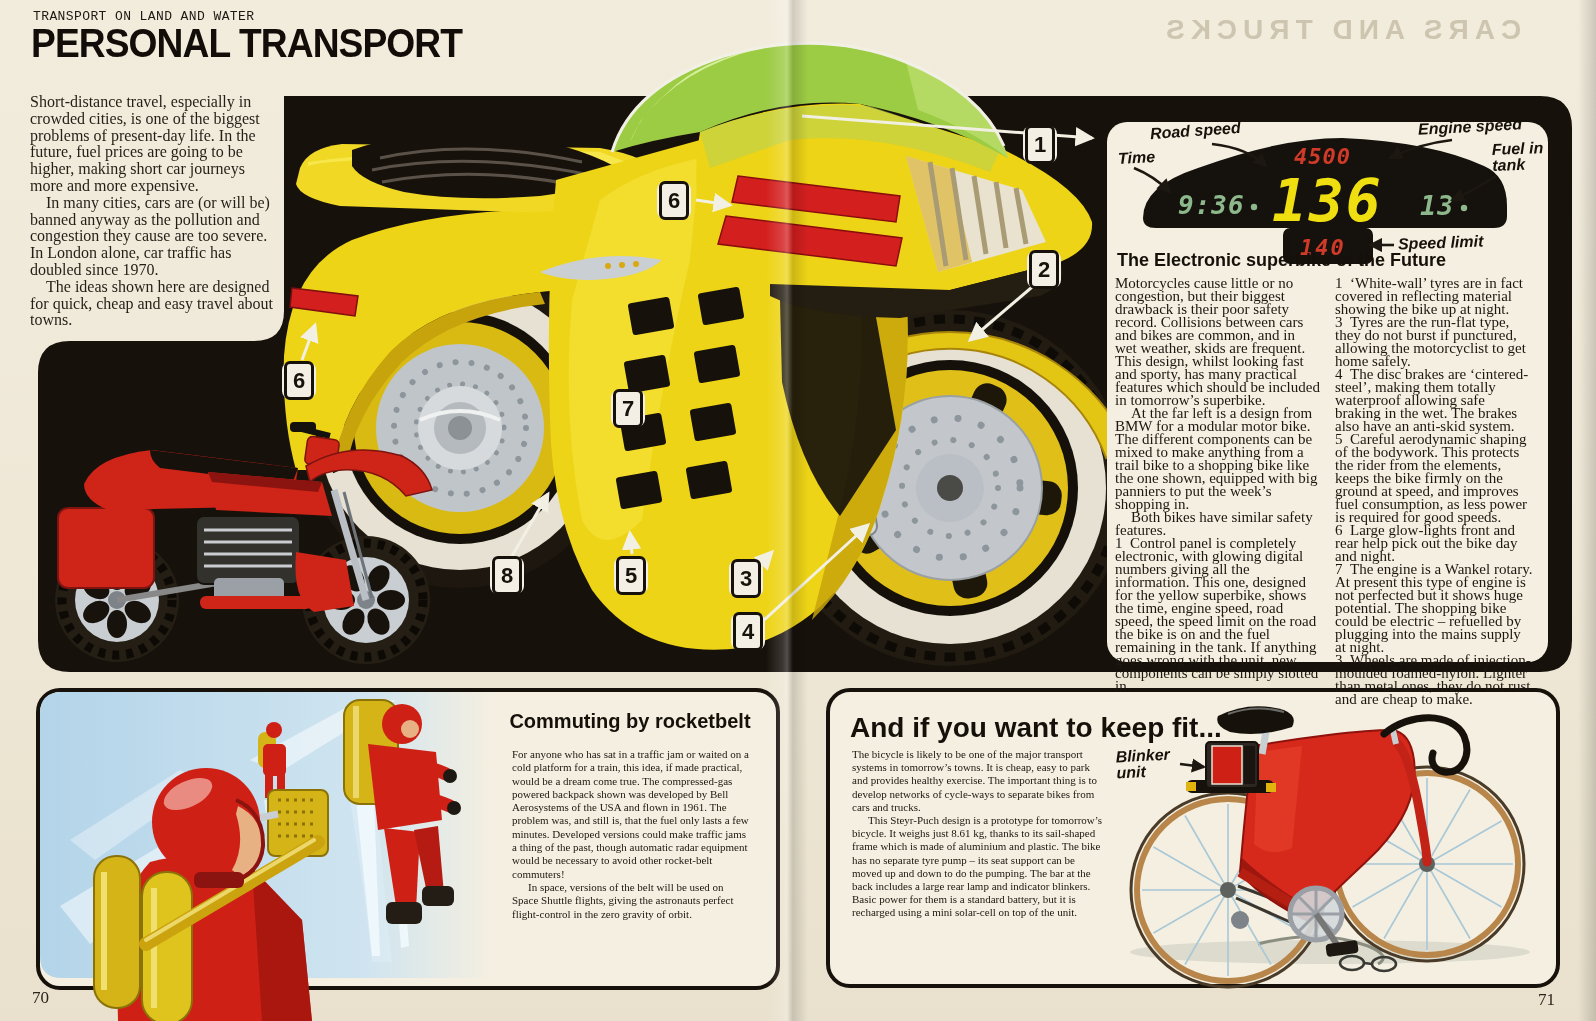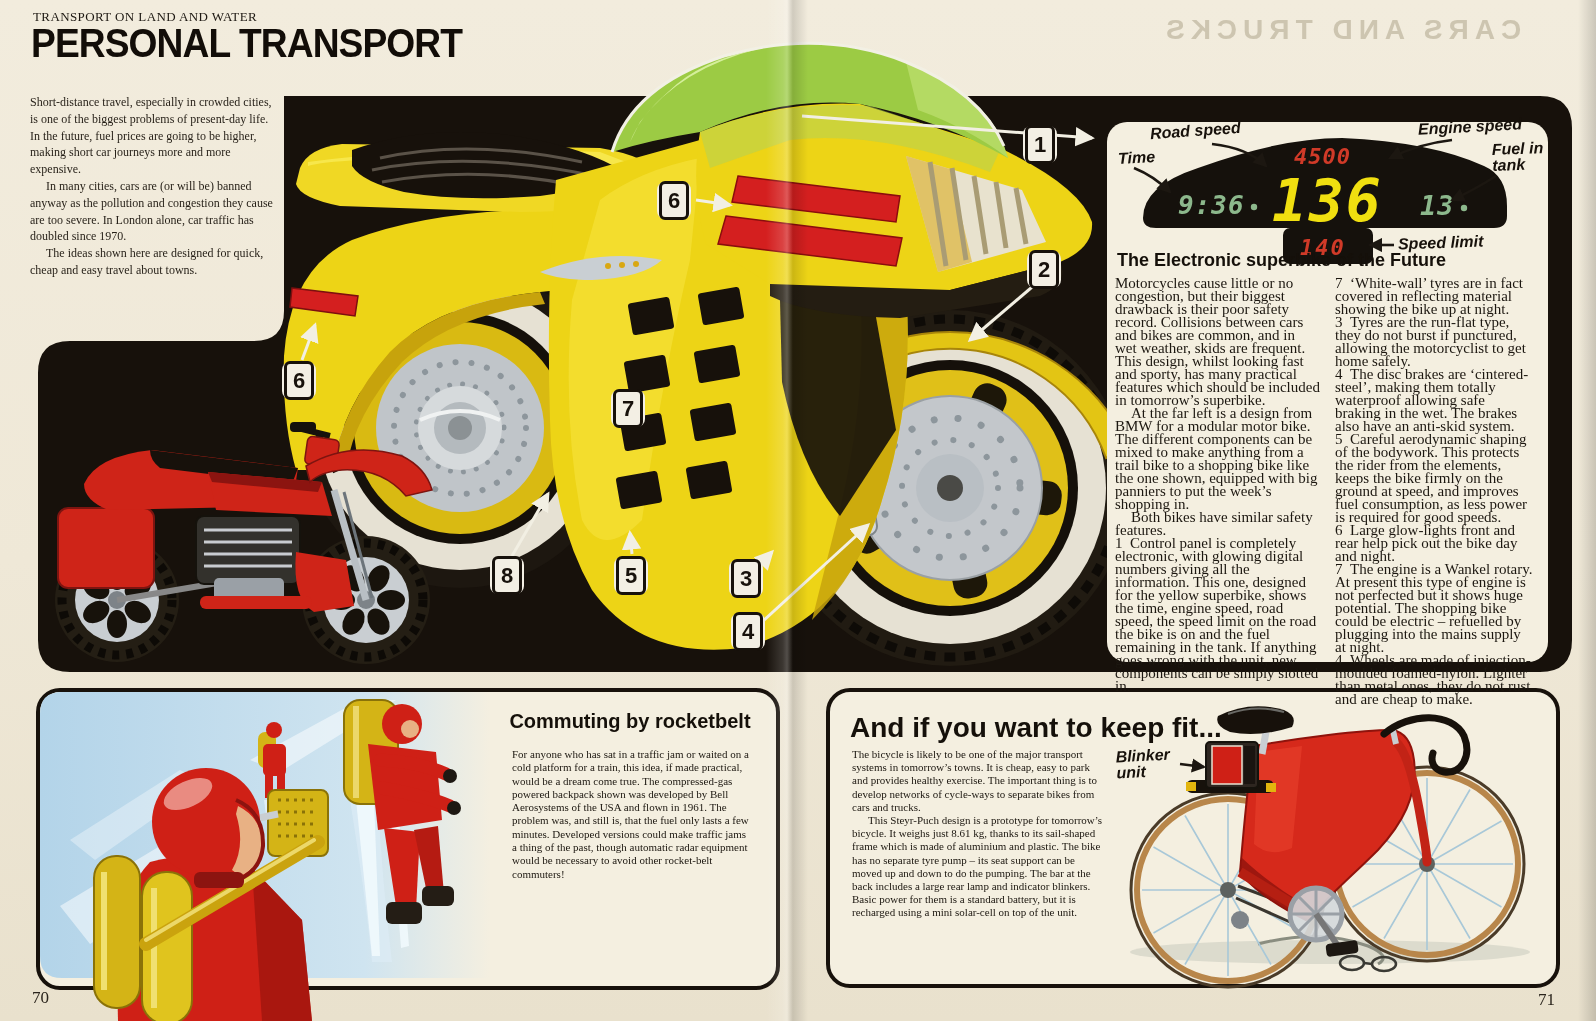--- a/index.html
+++ b/index.html
@@ -8,24 +8,24 @@
         font-family:"Liberation Serif", serif;color:#241e16;}
   svg{display:block;}
   #art, #overlay{position:absolute;left:0;top:0;z-index:1;pointer-events:none;}
   #overlay{z-index:3;}
   .panel{position:absolute;background:#f4efe0;z-index:2;}
   .info-panel{left:1107px;top:122px;width:441px;height:540px;border-radius:20px;}
   .box-panel{border:4px solid #17110b;border-radius:24px;}
   .rb-panel{left:36px;top:688px;width:736px;height:294px;}
   .kf-panel{left:826px;top:688px;width:726px;height:292px;}
   .txt{position:absolute;z-index:4;}
-  .kicker{font-family:Liberation Serif, serif;font-size:13px;letter-spacing:.4px;color:#1d1812;}
+  .kicker{font-family:Liberation Mono, monospace;font-size:13px;letter-spacing:.4px;color:#1d1812;}
   .title{font-family:"Liberation Sans",sans-serif;font-weight:bold;font-size:40px;letter-spacing:-1px;
          color:#120d08;transform:scaleX(.93);transform-origin:left top;white-space:nowrap;}
-  .intro{width:250px;font-size:12px;line-height:16.8px;}
+  .intro{width:250px;font-size:16px;line-height:16.8px;}
   .intro p,.col p,.body p{margin:0;}
   .ind{text-indent:16px;}
   .col{width:205px;font-size:15px;line-height:13px;color:#1c1710;}
   .h-sans{font-family:"Liberation Sans",sans-serif;font-weight:bold;color:#15100a;}
   .info-head{font-size:18px;width:430px;}
   .body{font-size:11px;line-height:13.3px;color:#1c1710;}
   .callout{position:absolute;z-index:4;width:30px;height:33px;background:#f3efe4;border-radius:8px;
            display:flex;align-items:center;justify-content:center;padding:2px;}
   .callout .inner{width:100%;height:100%;border:3px solid #17110b;border-radius:6px;
            display:flex;align-items:center;justify-content:center;
@@ -363,32 +363,33 @@
   <div class="txt hand" style="left:1398px;top:235px;transform:rotate(-2deg);">Speed limit</div>
 
   <div class="txt h-sans info-head" style="left:1117px;top:250px;">The Electronic superbike of the Future</div>
   <div class="txt col" style="left:1115px;top:277px;">
     <p>Motorcycles cause little or no congestion, but their biggest drawback is their poor safety record. Collisions between cars and bikes are common, and in wet weather, skids are frequent. This design, whilst looking fast and sporty, has many practical features which should be included in tomorrow’s superbike.</p>
     <p class="ind">At the far left is a design from BMW for a modular motor bike. The different components can be mixed to make anything from a trail bike to a shopping bike like the one shown, equipped with big panniers to put the week’s shopping in.</p>
     <p class="ind">Both bikes have similar safety features.</p>
     <p>1 Control panel is completely electronic, with glowing digital numbers giving all the information. This one, designed for the yellow superbike, shows the time, engine speed, road speed, the speed limit on the road the bike is on and the fuel remaining in the tank. If anything goes wrong with the unit, new components can be simply slotted in.</p>
   </div>
   <div class="txt col" style="left:1335px;top:277px;width:198px;">
-    <p>7 ‘White-wall’ tyres are in fact covered in reflecting material showing the bike up at night.</p>
+    <p>1 ‘White-wall’ tyres are in fact covered in reflecting material showing the bike up at night.</p>
     <p>3 Tyres are the run-flat type, they do not burst if punctured, allowing the motorcyclist to get home safely.</p>
     <p>4 The disc brakes are ‘cintered-steel’, making them totally waterproof allowing safe braking in the wet. The brakes also have an anti-skid system.</p>
     <p>5 Careful aerodynamic shaping of the bodywork. This protects the rider from the elements, keeps the bike firmly on the ground at speed, and improves fuel consumption, as less power is required for good speeds.</p>
     <p>6 Large glow-lights front and rear help pick out the bike day and night.</p>
     <p>7 The engine is a Wankel rotary. At present this type of engine is not perfected but it shows huge potential. The shopping bike could be electric – refuelled by plugging into the mains supply at night.</p>
-    <p>4 Wheels are made of injection-moulded foamed-nylon. Lighter than metal ones, they do not rust and are cheap to make.</p>
+    <p>3 Wheels are made of injection-moulded foamed-nylon. Lighter than metal ones, they do not rust and are cheap to make.</p>
   </div>
 
   <div class="txt h-sans" style="left:505px;top:710px;width:250px;text-align:center;font-size:20px;">Commuting by rocketbelt</div>
   <div class="txt body" style="left:512px;top:748px;width:240px;">
     <p>For anyone who has sat in a traffic jam or waited on a cold platform for a train, this idea, if made practical, would be a dream come true. The compressed-gas powered backpack shown was developed by Bell Aerosystems of the USA and flown in 1961. The problem was, and still is, that the fuel only lasts a few minutes. Developed versions could make traffic jams a thing of the past, though automatic radar equipment would be necessary to avoid other rocket-belt commuters!</p>
+    <p class="ind">In space, versions of the belt will be used on Space Shuttle flights, giving the astronauts perfect flight-control in the zero gravity of orbit.</p>
   </div>
 
   <div class="txt h-sans" style="left:850px;top:712px;font-size:28px;">And if you want to keep fit...</div>
   <div class="txt body" style="left:852px;top:748px;width:252px;line-height:13.2px;">
     <p>The bicycle is likely to be one of the major transport systems in tomorrow’s towns. It is cheap, easy to park and provides healthy exercise. The important thing is to develop networks of cycle-ways to separate bikes from cars and trucks.</p>
     <p class="ind">This Steyr-Puch design is a prototype for tomorrow’s bicycle. It weighs just 8.61&nbsp;kg, thanks to its sail-shaped frame which is made of aluminium and plastic. The bike has no separate tyre pump – its seat support can be moved up and down to do the pumping. The bar at the back includes a large rear lamp and indicator blinkers. Basic power for them is a standard battery, but it is recharged using a mini solar-cell on top of the unit.</p>
   </div>
   <div class="txt hand" style="left:1116px;top:748px;transform:rotate(-3deg);">
     <div>Blinker</div>
     <div>unit</div>

